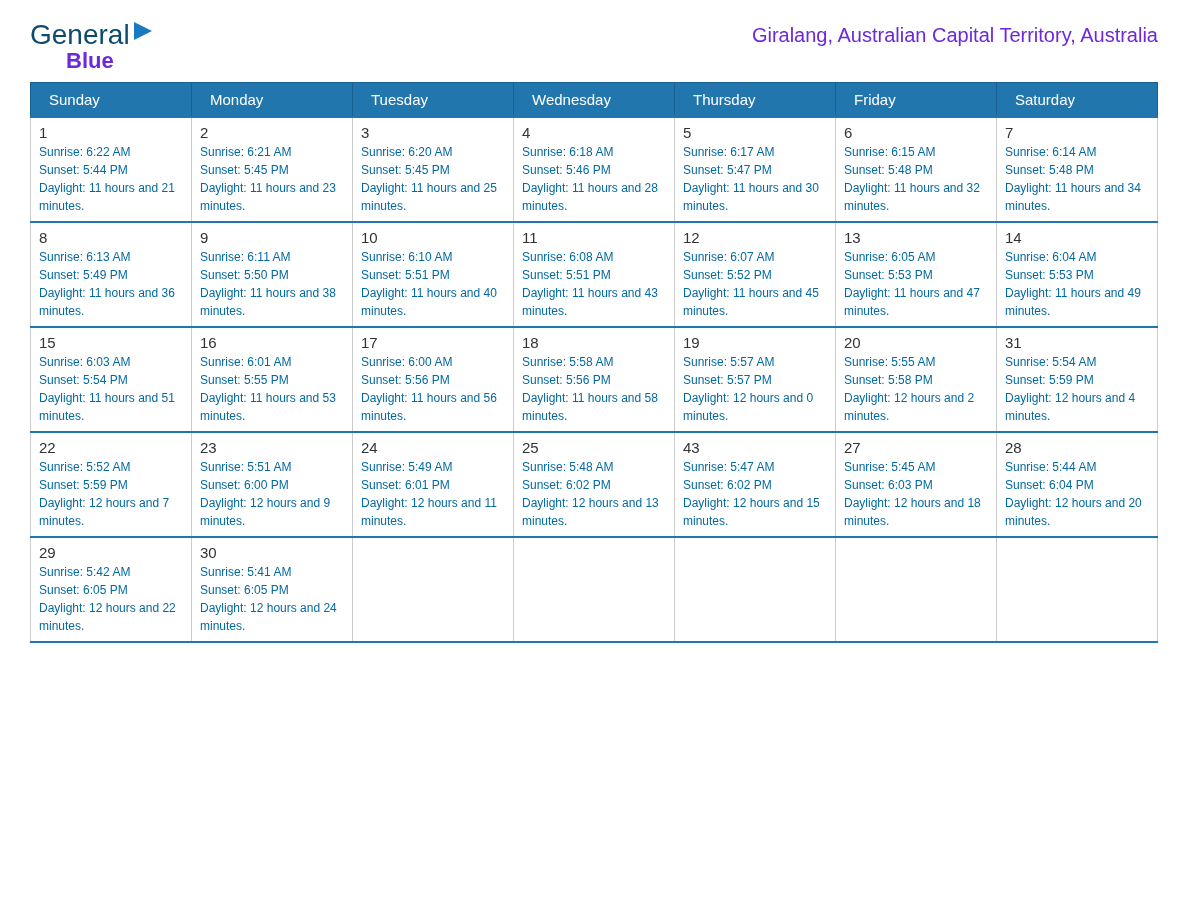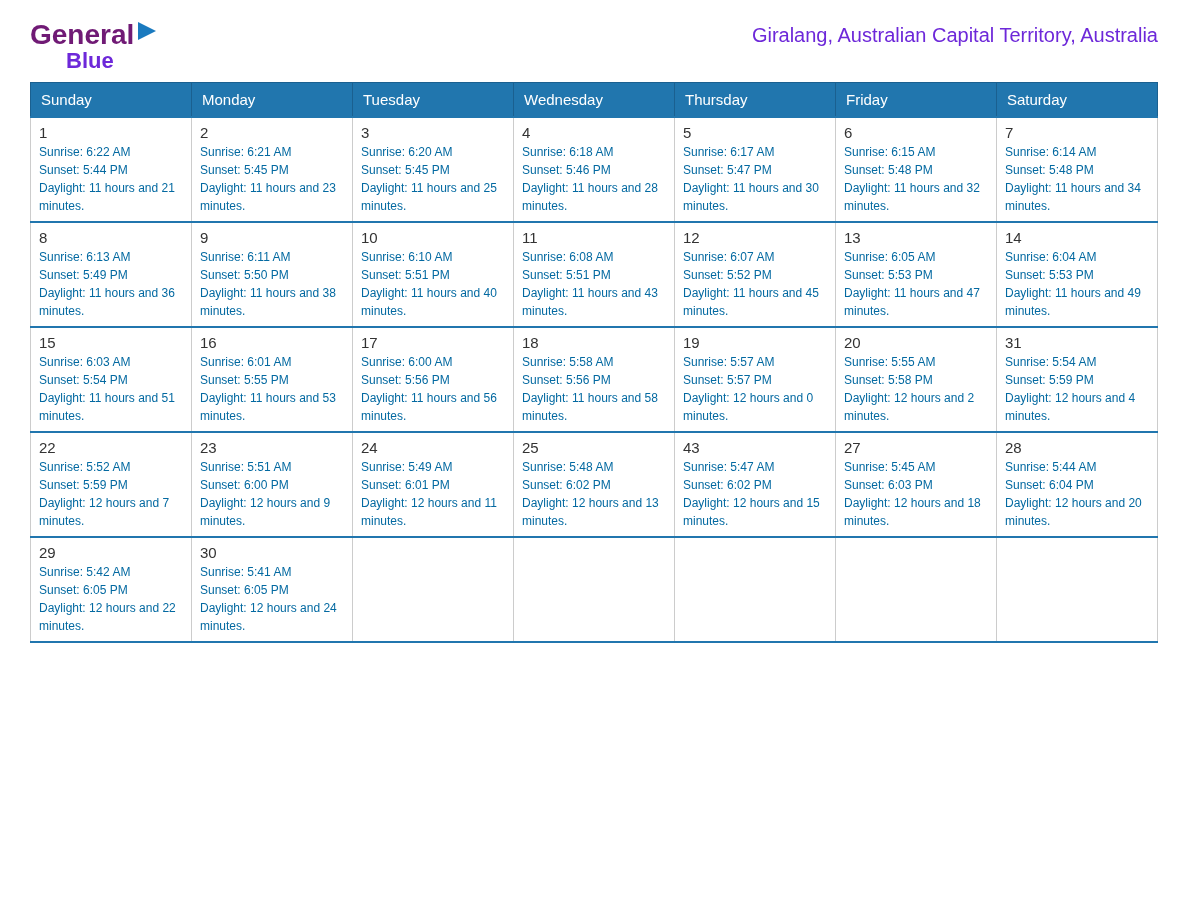--- a/index.html
+++ b/index.html
@@ -16,22 +16,22 @@
       align-items: flex-start;
       margin-bottom: 10px;
     }
     .logo {
       display: flex;
       flex-direction: column;
       align-items: flex-start;
     }
     .logo-general {
       font-size: 28px;
-      font-weight: bold;
-      color: #701a75;
+      font-weight: normal;
+      color: #0c4a6e;
       line-height: 1;
     }
     .logo-blue {
       font-size: 22px;
       font-weight: bold;
       color: #6d28d9;
       margin-left: 36px;
       line-height: 1;
     }
     .title-section {
@@ -51,21 +51,21 @@
     .calendar {
       width: 100%;
       border-collapse: collapse;
       margin-top: 8px;
     }
     .calendar th {
       background: #2176ae;
       color: #fff;
       font-size: 15px;
       font-weight: normal;
-      padding: 8px 10px;
+      padding: 8px 18px;
       text-align: left;
       border: 1px solid #1a6090;
     }
     .calendar td {
       border: 1px solid #ccc;
       vertical-align: top;
       padding: 6px 8px;
       width: calc(100% / 7);
       font-size: 13px;
       color: #333;

